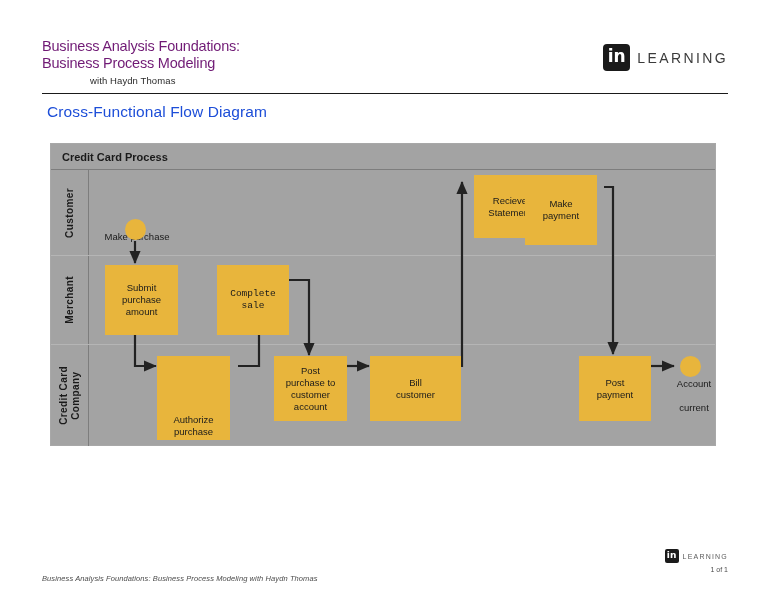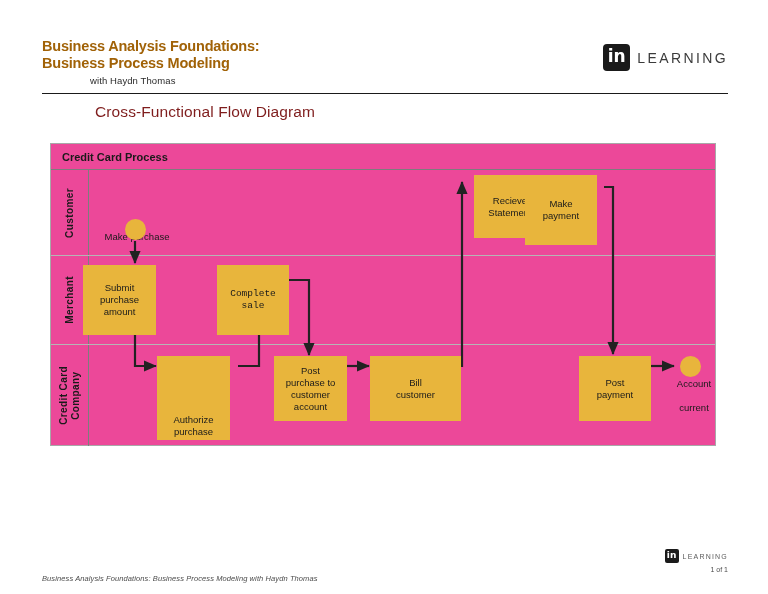--- a/index.html
+++ b/index.html
@@ -13,22 +13,22 @@
     position: relative;
   }
 
   
   .header {
     position: absolute;
     left: 42px; top: 38px; width: 686px; height: 56px;
   }
   .course-title {
     font-size: 14.5px;
-    font-weight: bold;
-    color: #a16207;
+    font-weight: normal;
+    color: #701a75;
     line-height: 17px;
     letter-spacing: -0.2px;
   }
   .course-author {
     font-size: 9.5px;
     color: #2b2b2b;
     margin-top: 3px;
     letter-spacing: 0.1px;
     margin-left: 48px;
   }
@@ -58,32 +58,31 @@
     position: absolute;
     left: 42px; top: 93px; width: 686px;
     border-top: 1.4px solid #1a1a1a;
   }
 
   
   .page-heading {
     position: absolute;
     left: 47px; top: 103px;
     font-size: 15.5px;
-    color: #7f1d1d;
+    color: #1d4ed8;
     letter-spacing: 0.1px;
-    margin-left: 48px;
   }
 
   
   .frame {
     position: absolute;
     left: 50px; top: 143px;
     width: 666px; height: 303px;
     border: 1.6px solid #a8a8a8;
-    background: #ec4899;
+    background: #a3a3a3;
   }
   .frame-title {
     position: absolute;
     left: 0; top: 0; width: 100%; height: 26px;
     border-bottom: 1.4px solid #7d7d7d;
     display: flex; align-items: center;
     padding-left: 11px;
     font-size: 11px;
     font-weight: bold;
     color: #1a1a1a;
@@ -277,21 +276,21 @@
     </span>
   </div>
 
   <div class="node" style="left:473px; top:31px; width:72px; height:70px; left:474px;">
     <span style="display:block;">
       <span>Make</span><br>
       <span>payment</span>
     </span>
   </div>
 
-  <div class="node" style="left:32px; top:121px; width:73px; height:70px;">
+  <div class="node" style="left:54px; top:121px; width:73px; height:70px;">
     <span style="display:block;">
       <span>Submit</span><br>
       <span>purchase</span><br>
       <span>amount</span>
     </span>
   </div>
 
   <div class="node" style="left:166px; top:121px; width:72px; height:70px;font-family:Liberation Mono, monospace;">
     <span style="display:block;">
       <span>Complete</span><br>

